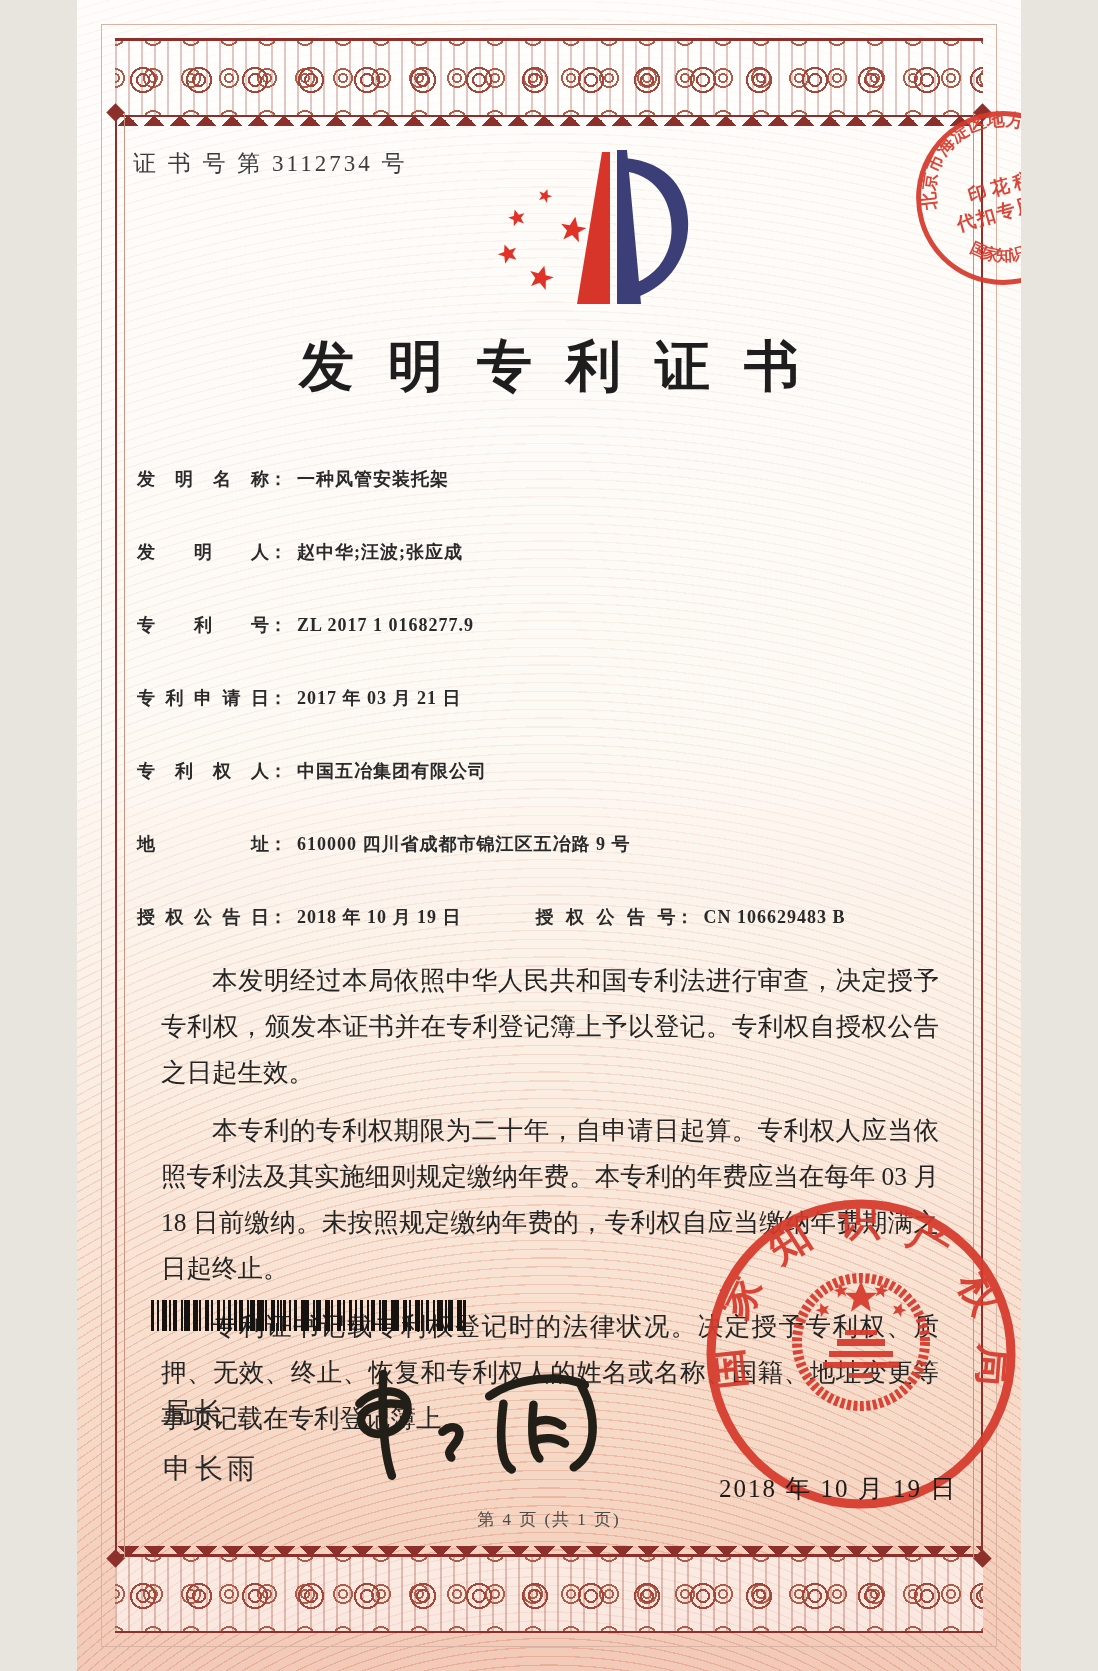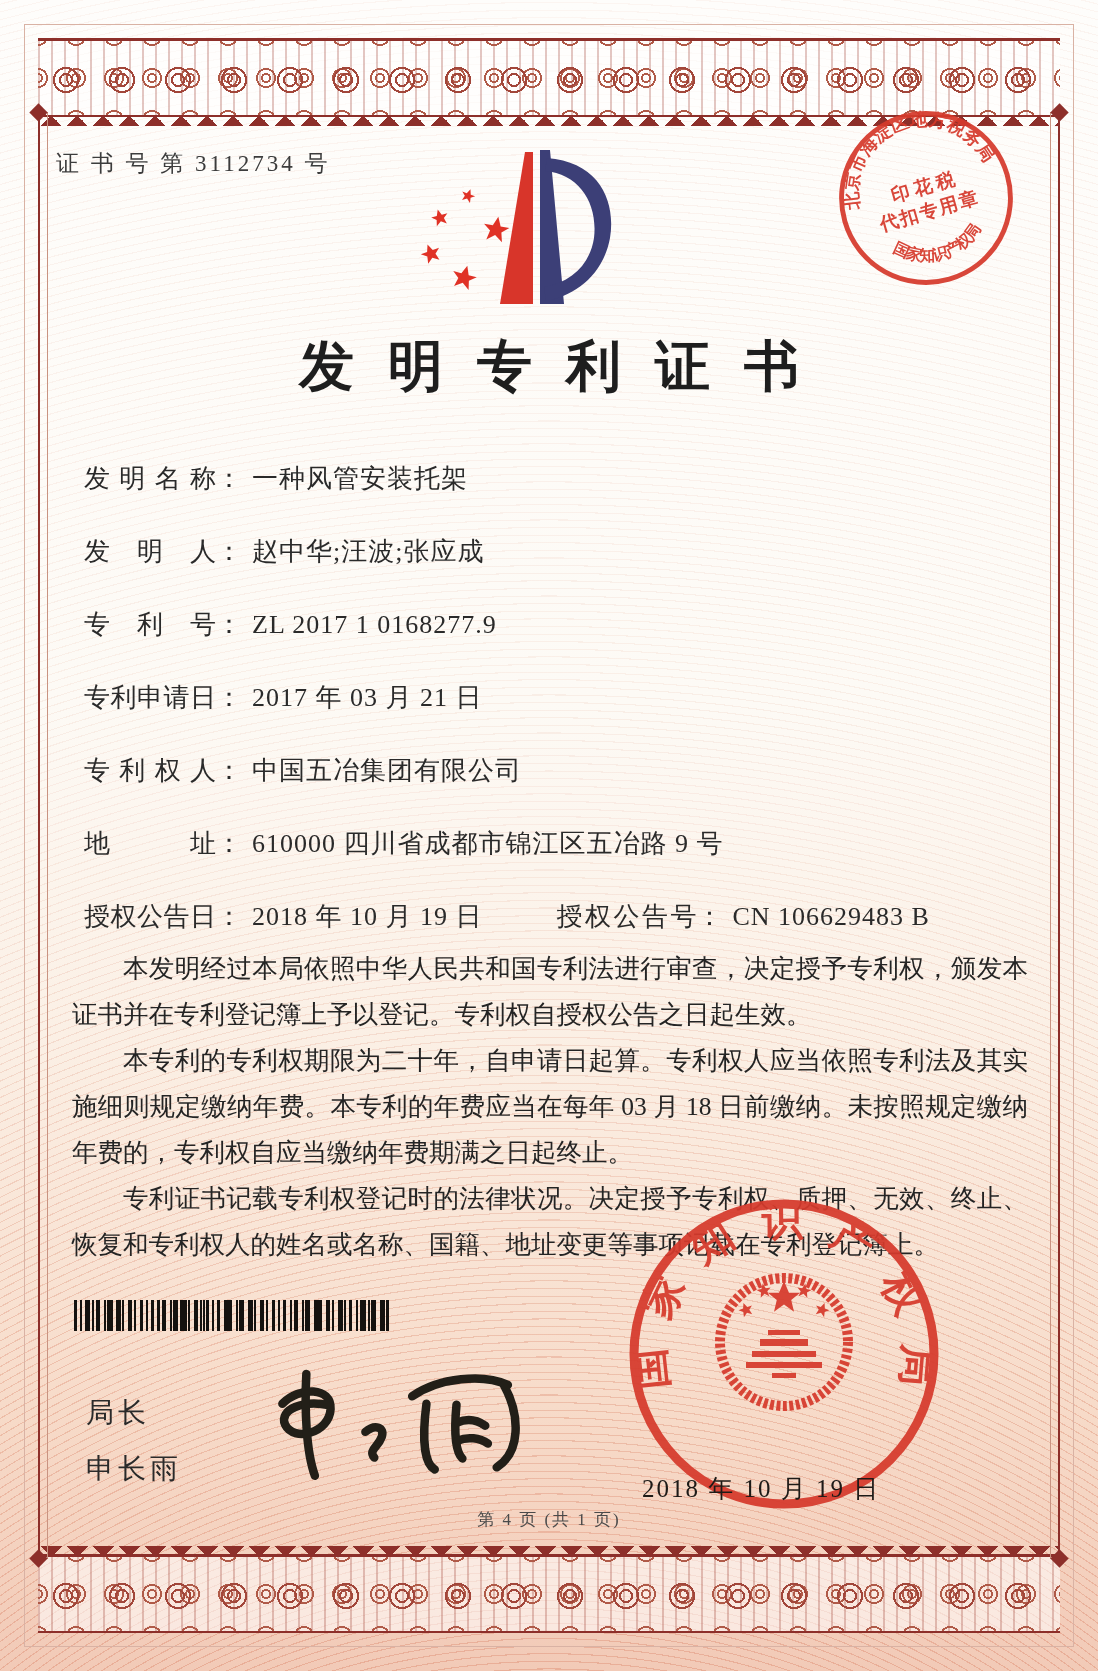--- a/index.html
+++ b/index.html
@@ -1,18 +1,18 @@
 <!DOCTYPE html>
 <html><head>
 <meta charset="utf-8">
 <style>
   html,body{margin:0;padding:0;background:#e8e4de;}
   .page{
     position:relative;
-    width:1098px;height:1671px;
+    width:944px;height:1671px;
     margin:0 auto;
     overflow:hidden;
     font-family:"Liberation Serif","DejaVu Serif",serif;
     background:linear-gradient(180deg,#fefdfb 0%,#fdfaf5 42%,#fbefe4 63%,#f7dbc9 84%,#f2cab7 100%);
   }
   .waves{
     position:absolute;inset:0;pointer-events:none;
     background:repeating-radial-gradient(140% 100% at 50% 150%,rgba(212,110,80,.30) 0 1px,transparent 1px 7px);
     -webkit-mask-image:linear-gradient(180deg,rgba(0,0,0,.20) 0%,rgba(0,0,0,.28) 50%,rgba(0,0,0,.85) 80%,#000 100%);
     mask-image:linear-gradient(180deg,rgba(0,0,0,.20) 0%,rgba(0,0,0,.28) 50%,rgba(0,0,0,.85) 80%,#000 100%);
@@ -51,34 +51,34 @@
   
   .cert-no{position:absolute;left:56px;top:148px;font-size:23px;letter-spacing:3px;color:#3c3c3c;}
   .logo{position:absolute;left:404px;top:146px;width:210px;height:164px;}
   .title{
     position:absolute;left:0;top:330px;width:100%;text-align:center;
     font-size:55px;font-weight:600;color:#1e1e1e;
     letter-spacing:34px;text-indent:34px;
   }
   .tax-stamp{position:absolute;left:818px;top:90px;width:216px;height:216px;transform:rotate(-16deg);opacity:.93;}
   
-  .fields{position:absolute;left:84px;top:464px;right:60px;font-size:26px;color:#2a2a2a;}
+  .fields{position:absolute;left:60px;top:464px;right:60px;font-size:18px;color:#2a2a2a;font-weight:bold;}
   .field-row{margin-bottom:43px;line-height:30px;white-space:nowrap;}
   .field-label{display:inline-block;width:132px;text-align:justify;text-align-last:justify;}
   .field-colon{display:inline-block;}
   .field-value{margin-left:10px;letter-spacing:1px;}
   .grant-row{margin-top:15px;display:flex;}
   .grant-group2{margin-left:74px;}
   .grant-label2{display:inline-block;width:140px;text-align:justify;text-align-last:justify;}
   
   .body-text{
     position:absolute;left:72px;right:70px;top:946px;
     font-size:25.5px;line-height:46px;color:#242424;text-align:justify;
   }
-  .body-text p{margin:0;text-indent:2em;}
+  .body-text p{margin:12px;text-indent:2em;}
   
   .barcode{
     position:absolute;left:74px;top:1300px;width:318px;height:31px;
     background:
       repeating-linear-gradient(90deg,#15120f 0 2px,transparent 2px 6px),
       repeating-linear-gradient(90deg,#15120f 0 3px,transparent 3px 11px),
       repeating-linear-gradient(90deg,transparent 0 14px,#15120f 14px 16px,transparent 16px 23px);
   }
   .sig-title{position:absolute;left:86px;top:1394px;font-size:28px;color:#2a2a2a;letter-spacing:4px;font-family:"Liberation Sans","DejaVu Sans",sans-serif;}
   .sig-name{position:absolute;left:86px;top:1450px;font-size:28px;color:#2a2a2a;letter-spacing:4px;font-family:"Liberation Sans","DejaVu Sans",sans-serif;}

